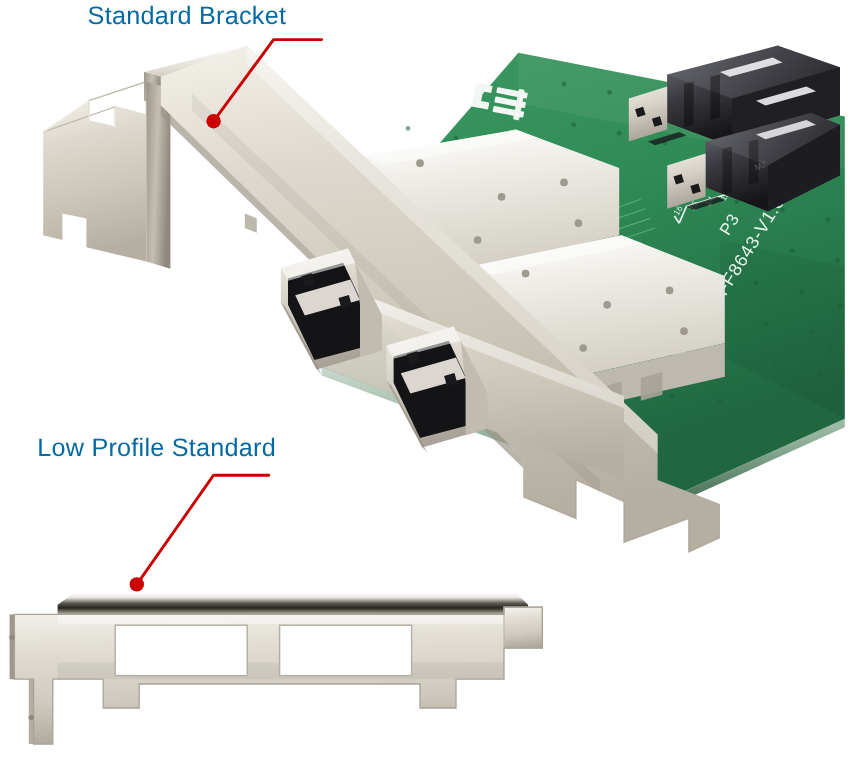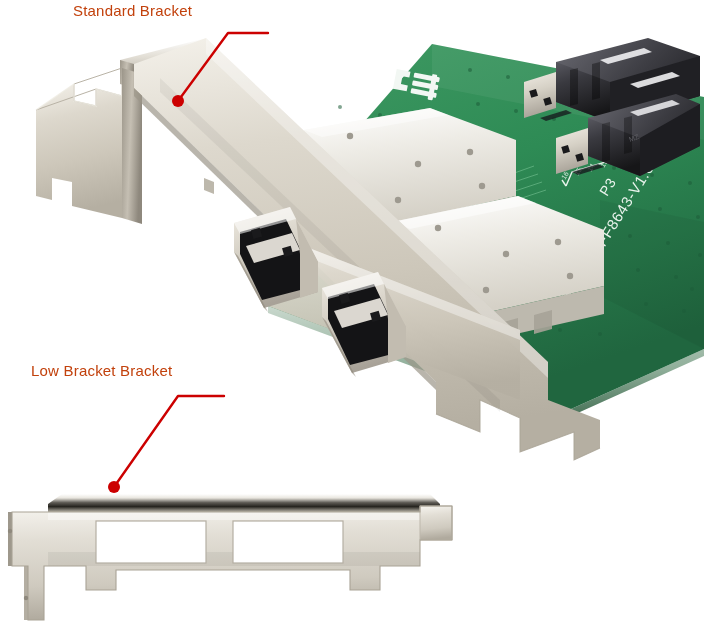--- a/index.html
+++ b/index.html
@@ -14,23 +14,23 @@
   #stage {
     position: relative;
     width: 720px;
     height: 634px;
     background: #ffffff;
     overflow: hidden;
   }
   .label-text {
     position: absolute;
     font-family: "Liberation Sans", sans-serif;
-    font-size: 15px;
+    font-size: 21px;
     font-weight: 400;
-    color: #c2410c;
+    color: #0369a1;
     white-space: nowrap;
     letter-spacing: 0.2px;
   }
   #label-standard { left: 73px; top: 2px; }
   #label-lowprofile { left: 31px; top: 362px; }
 
   .svg-layer {
     position: absolute;
     left: 0; top: 0;
     width: 720px;
@@ -390,15 +390,15 @@
       <circle cx="178" cy="101" r="6" fill="#cc0000"></circle>
     </g>
     <g>
       <path d="M 224,396 L 178,396 L 114,487" fill="none" stroke="#cc0000" stroke-width="2.4" stroke-linecap="round" stroke-linejoin="round"></path>
       <circle cx="114" cy="487" r="6" fill="#cc0000"></circle>
     </g>
   </svg>
 
   <div class="label-text" id="label-standard">Standard Bracket</div>
 
-  <div class="label-text" id="label-lowprofile">Low Bracket Bracket</div>
+  <div class="label-text" id="label-lowprofile">Low Profile Standard</div>
 
 </div>
 
 </body></html>

